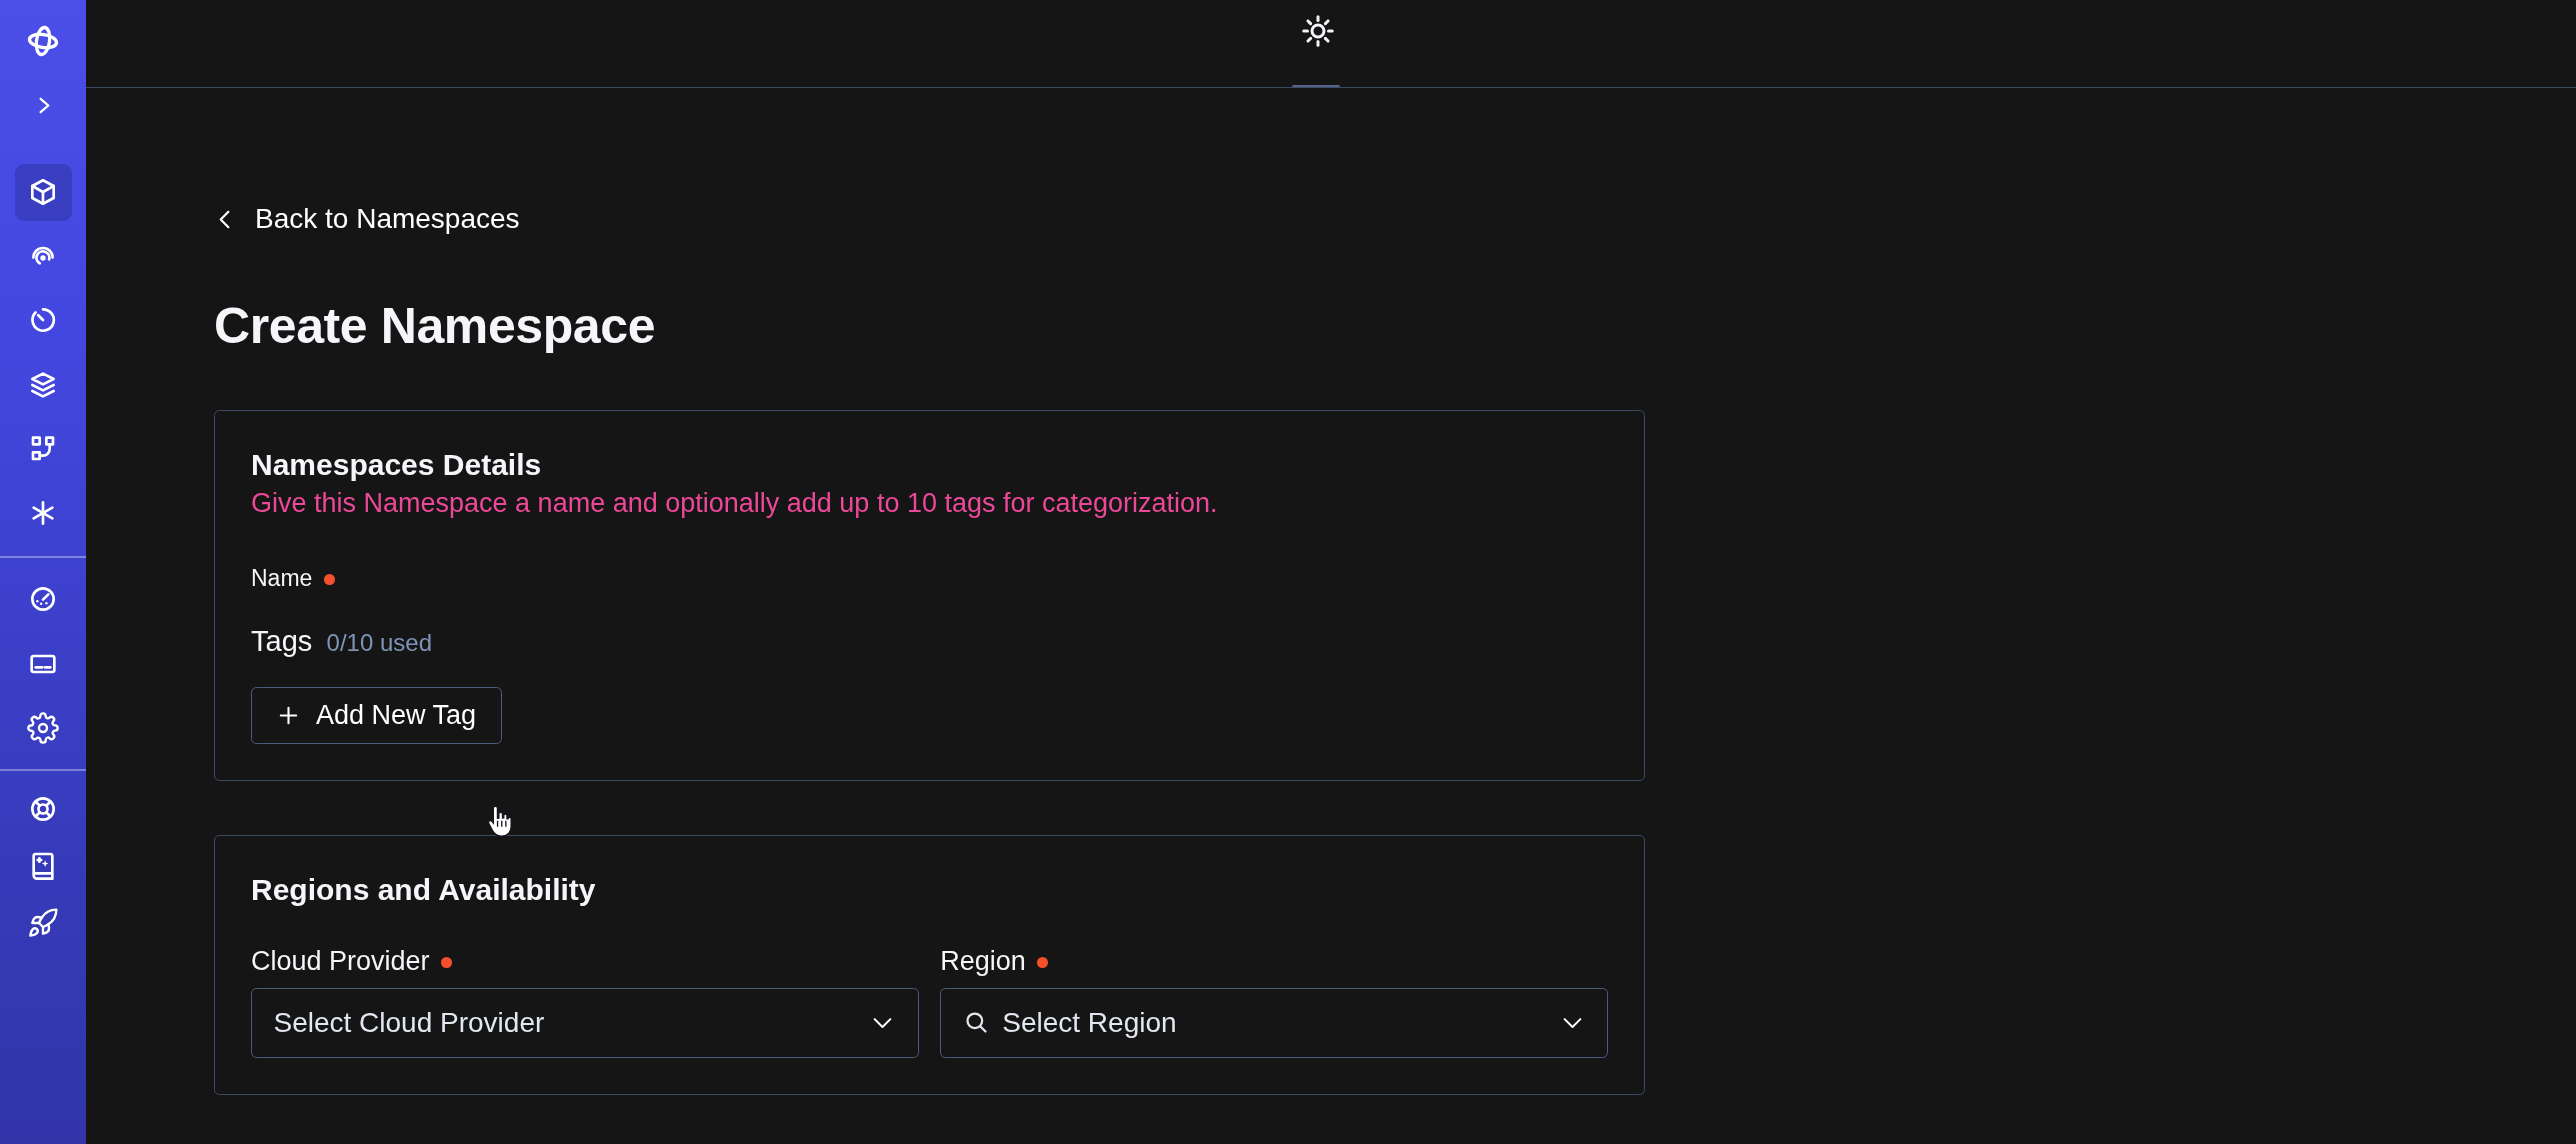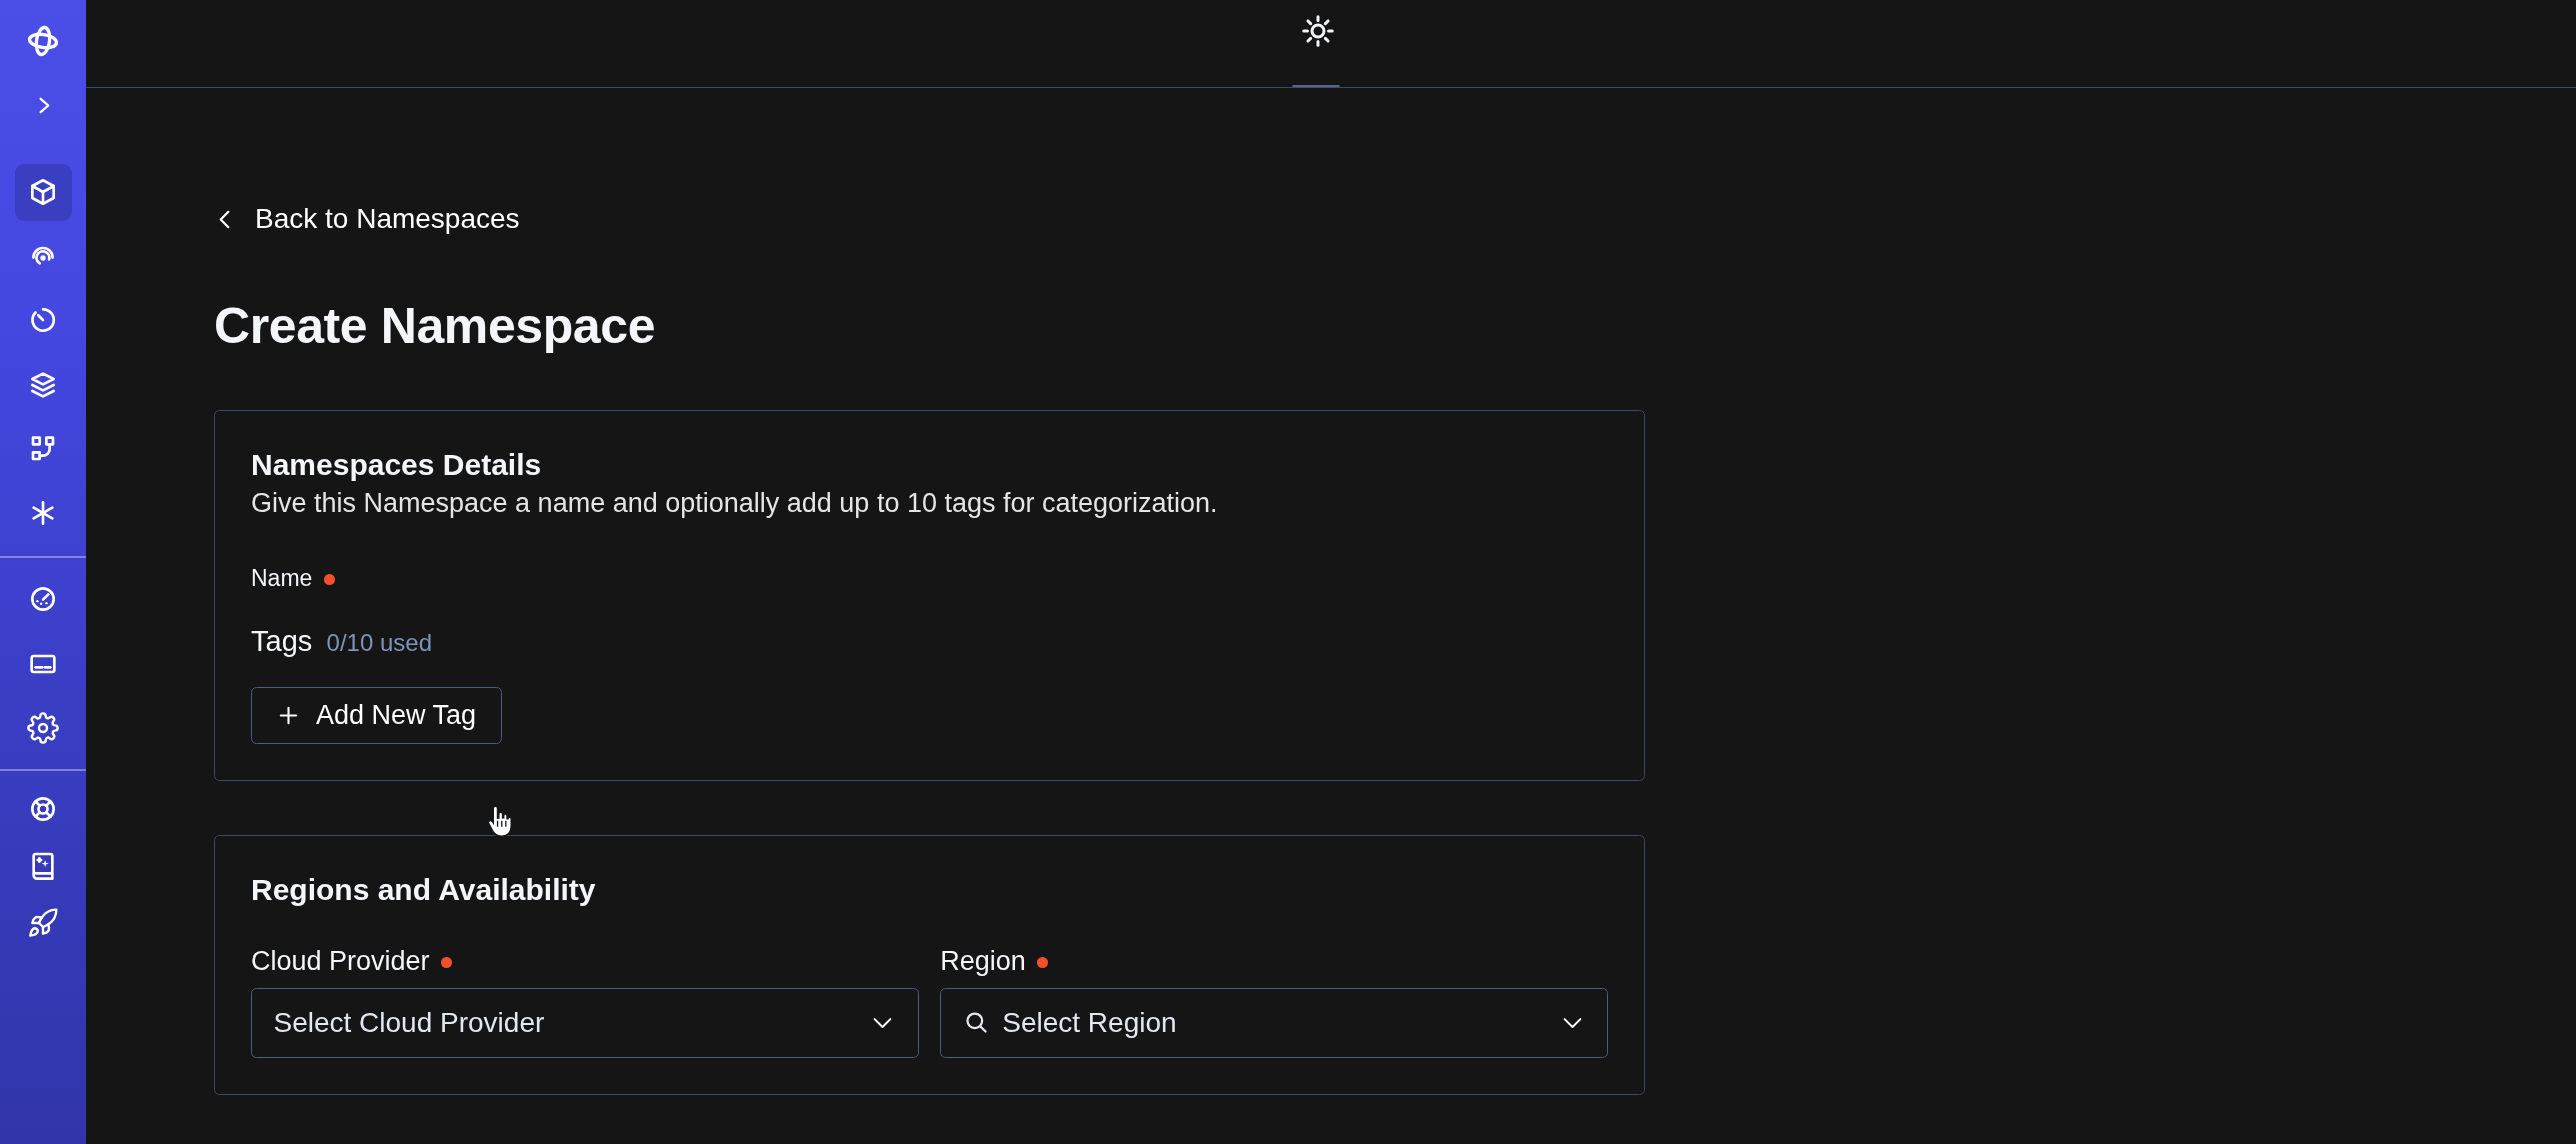--- a/index.html
+++ b/index.html
@@ -51,21 +51,21 @@
   
   .main { position:absolute; left:86px; top:88px; right:0; bottom:0; padding:116px 0 0 128px; }
   .back-link { display:inline-flex; align-items:center; gap:18px; font-size:28px; color:#FFFFFF; cursor:pointer; line-height:30px; }
   .page-title { margin-top:61px; font-size:50px; font-weight:600; letter-spacing:-0.4px; line-height:59px; color:#F4F6FA; }
 
   .card {
     width:1431px; border:1.8px solid #3D4A63; border-radius:5.4px;
     padding:34px 36px 36px; margin-top:54px; background:#151515;
   }
   .card h2 { font-size:30px; font-weight:600; line-height:39px; color:#F4F6FA; }
-  .card .sub { margin-top:1.8px; font-size:27px; line-height:36px; color:#e5e5e5; }
+  .card .sub { margin-top:1.8px; font-size:27px; line-height:36px; color:#ec4899; }
 
   .field-label { margin-top:41px; display:flex; align-items:center; gap:11.6px; font-size:23px; font-weight:400; line-height:32px; color:#F4F6FA; }
   .req-dot { width:10.7px; height:10.7px; border-radius:50%; background:#F4502C; margin-top:2.7px; }
 
   .text-input {
     margin-top:7.2px; width:572px; height:66px; display:block;
     background:transparent; border:1.8px solid #4C5B7E; border-radius:5.4px;
     color:#FFFFFF; font-size:28px; padding:0 19.7px;
     font-family:"Liberation Sans", sans-serif; outline:none;
   }

